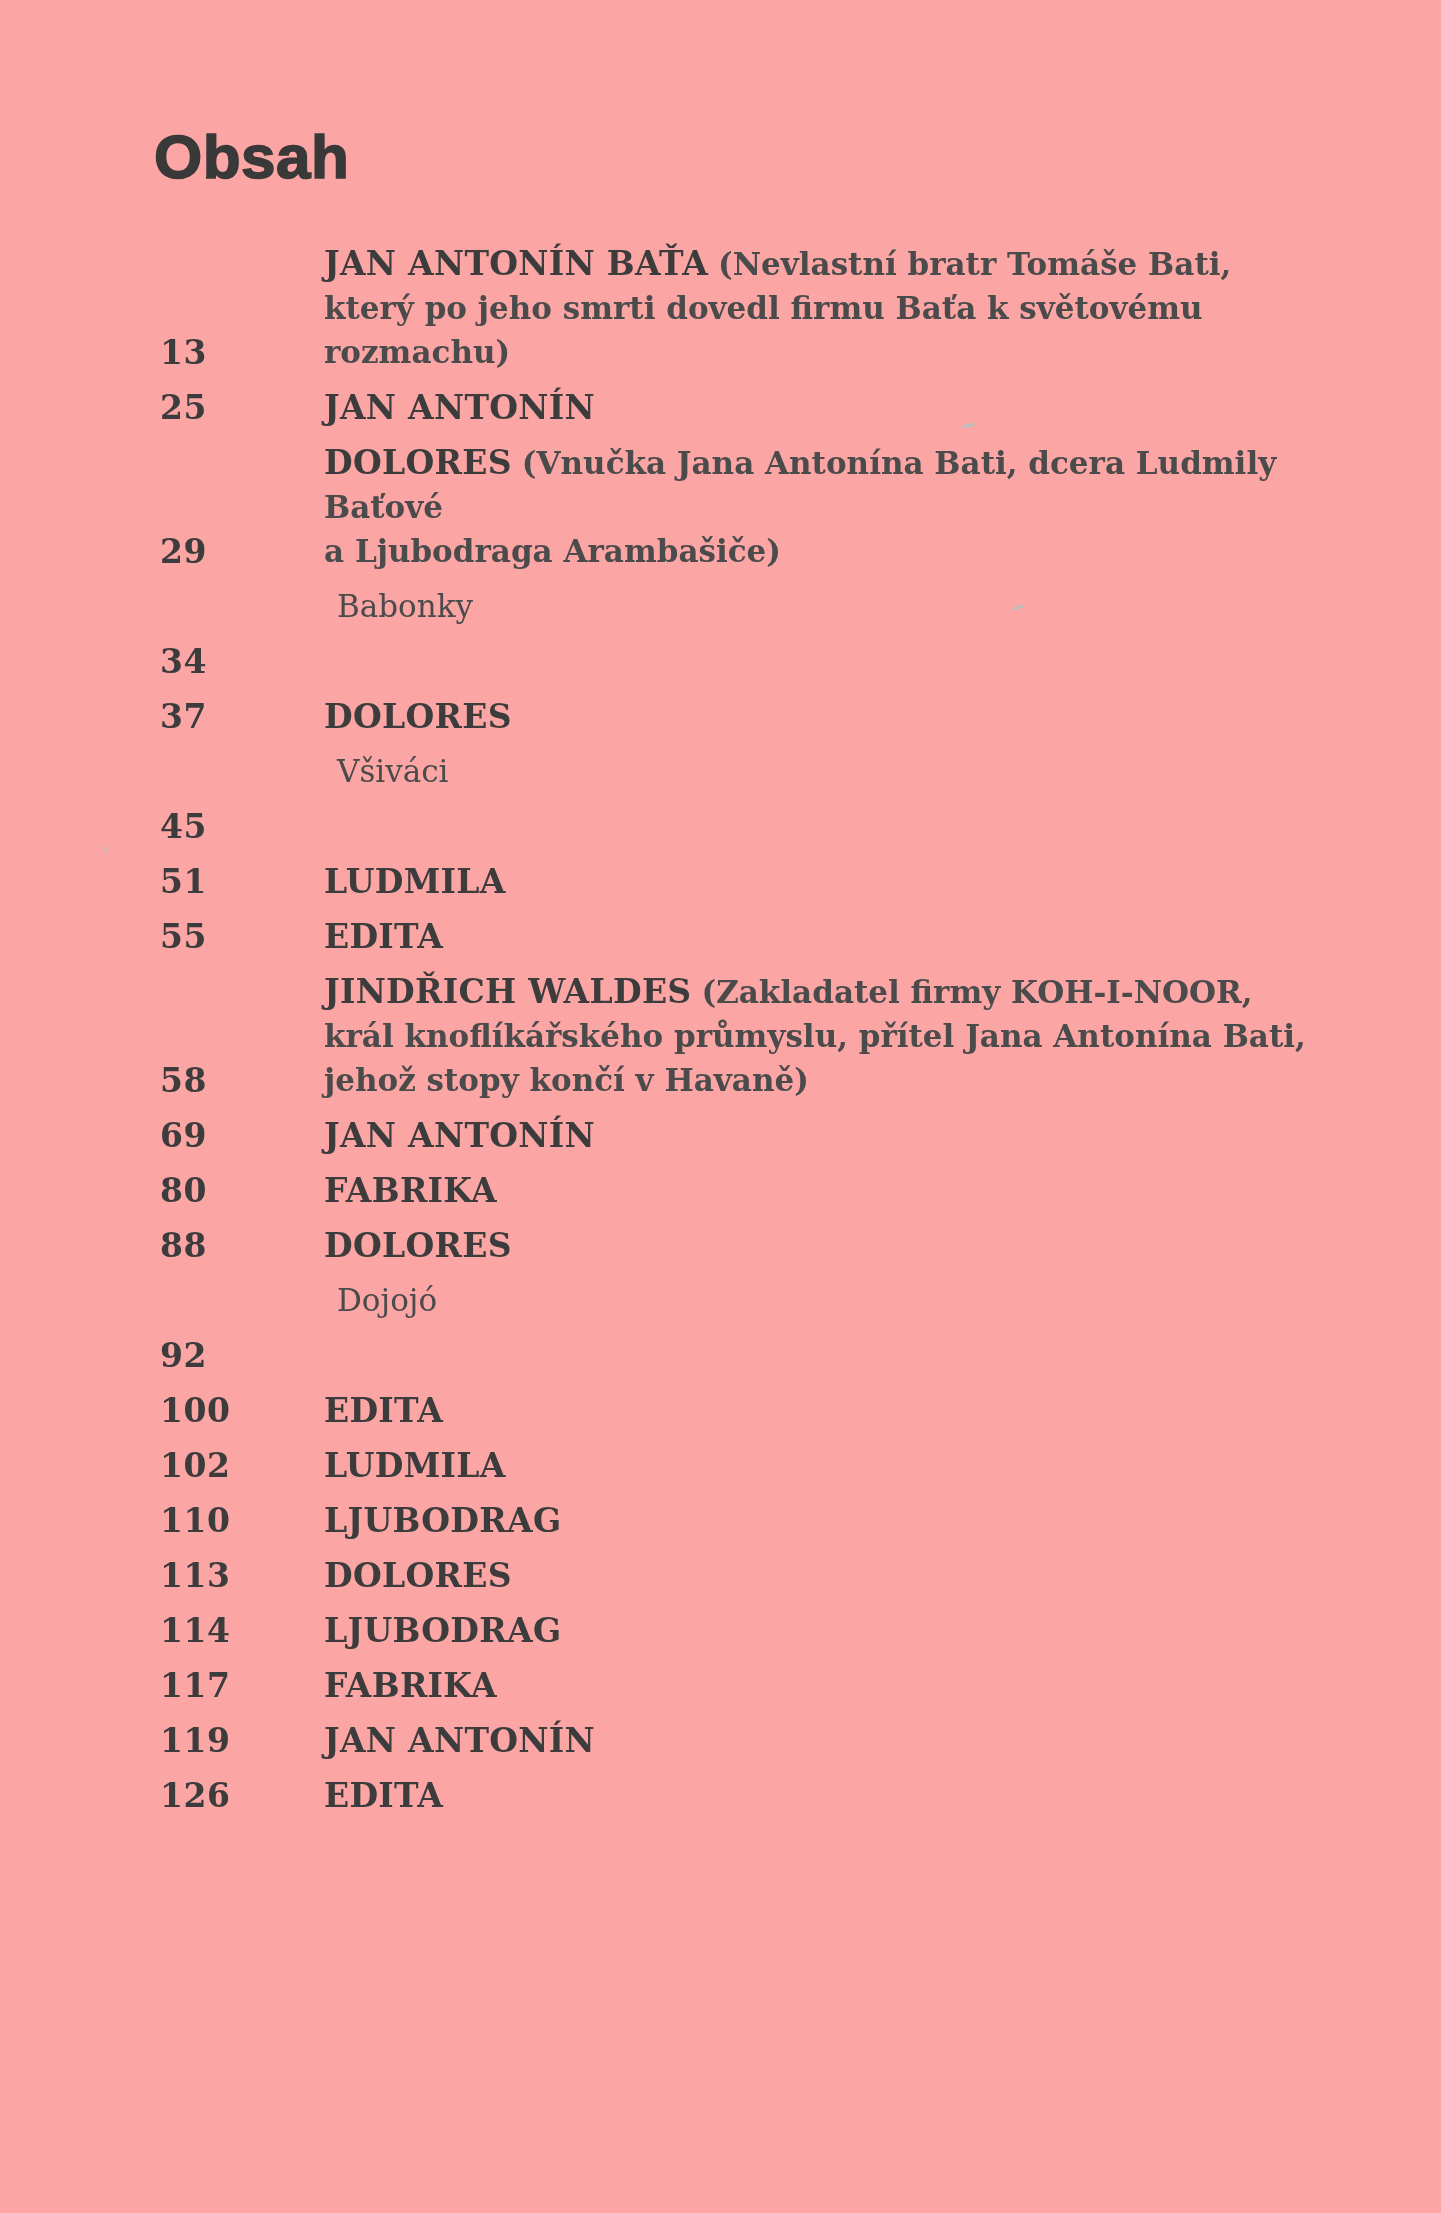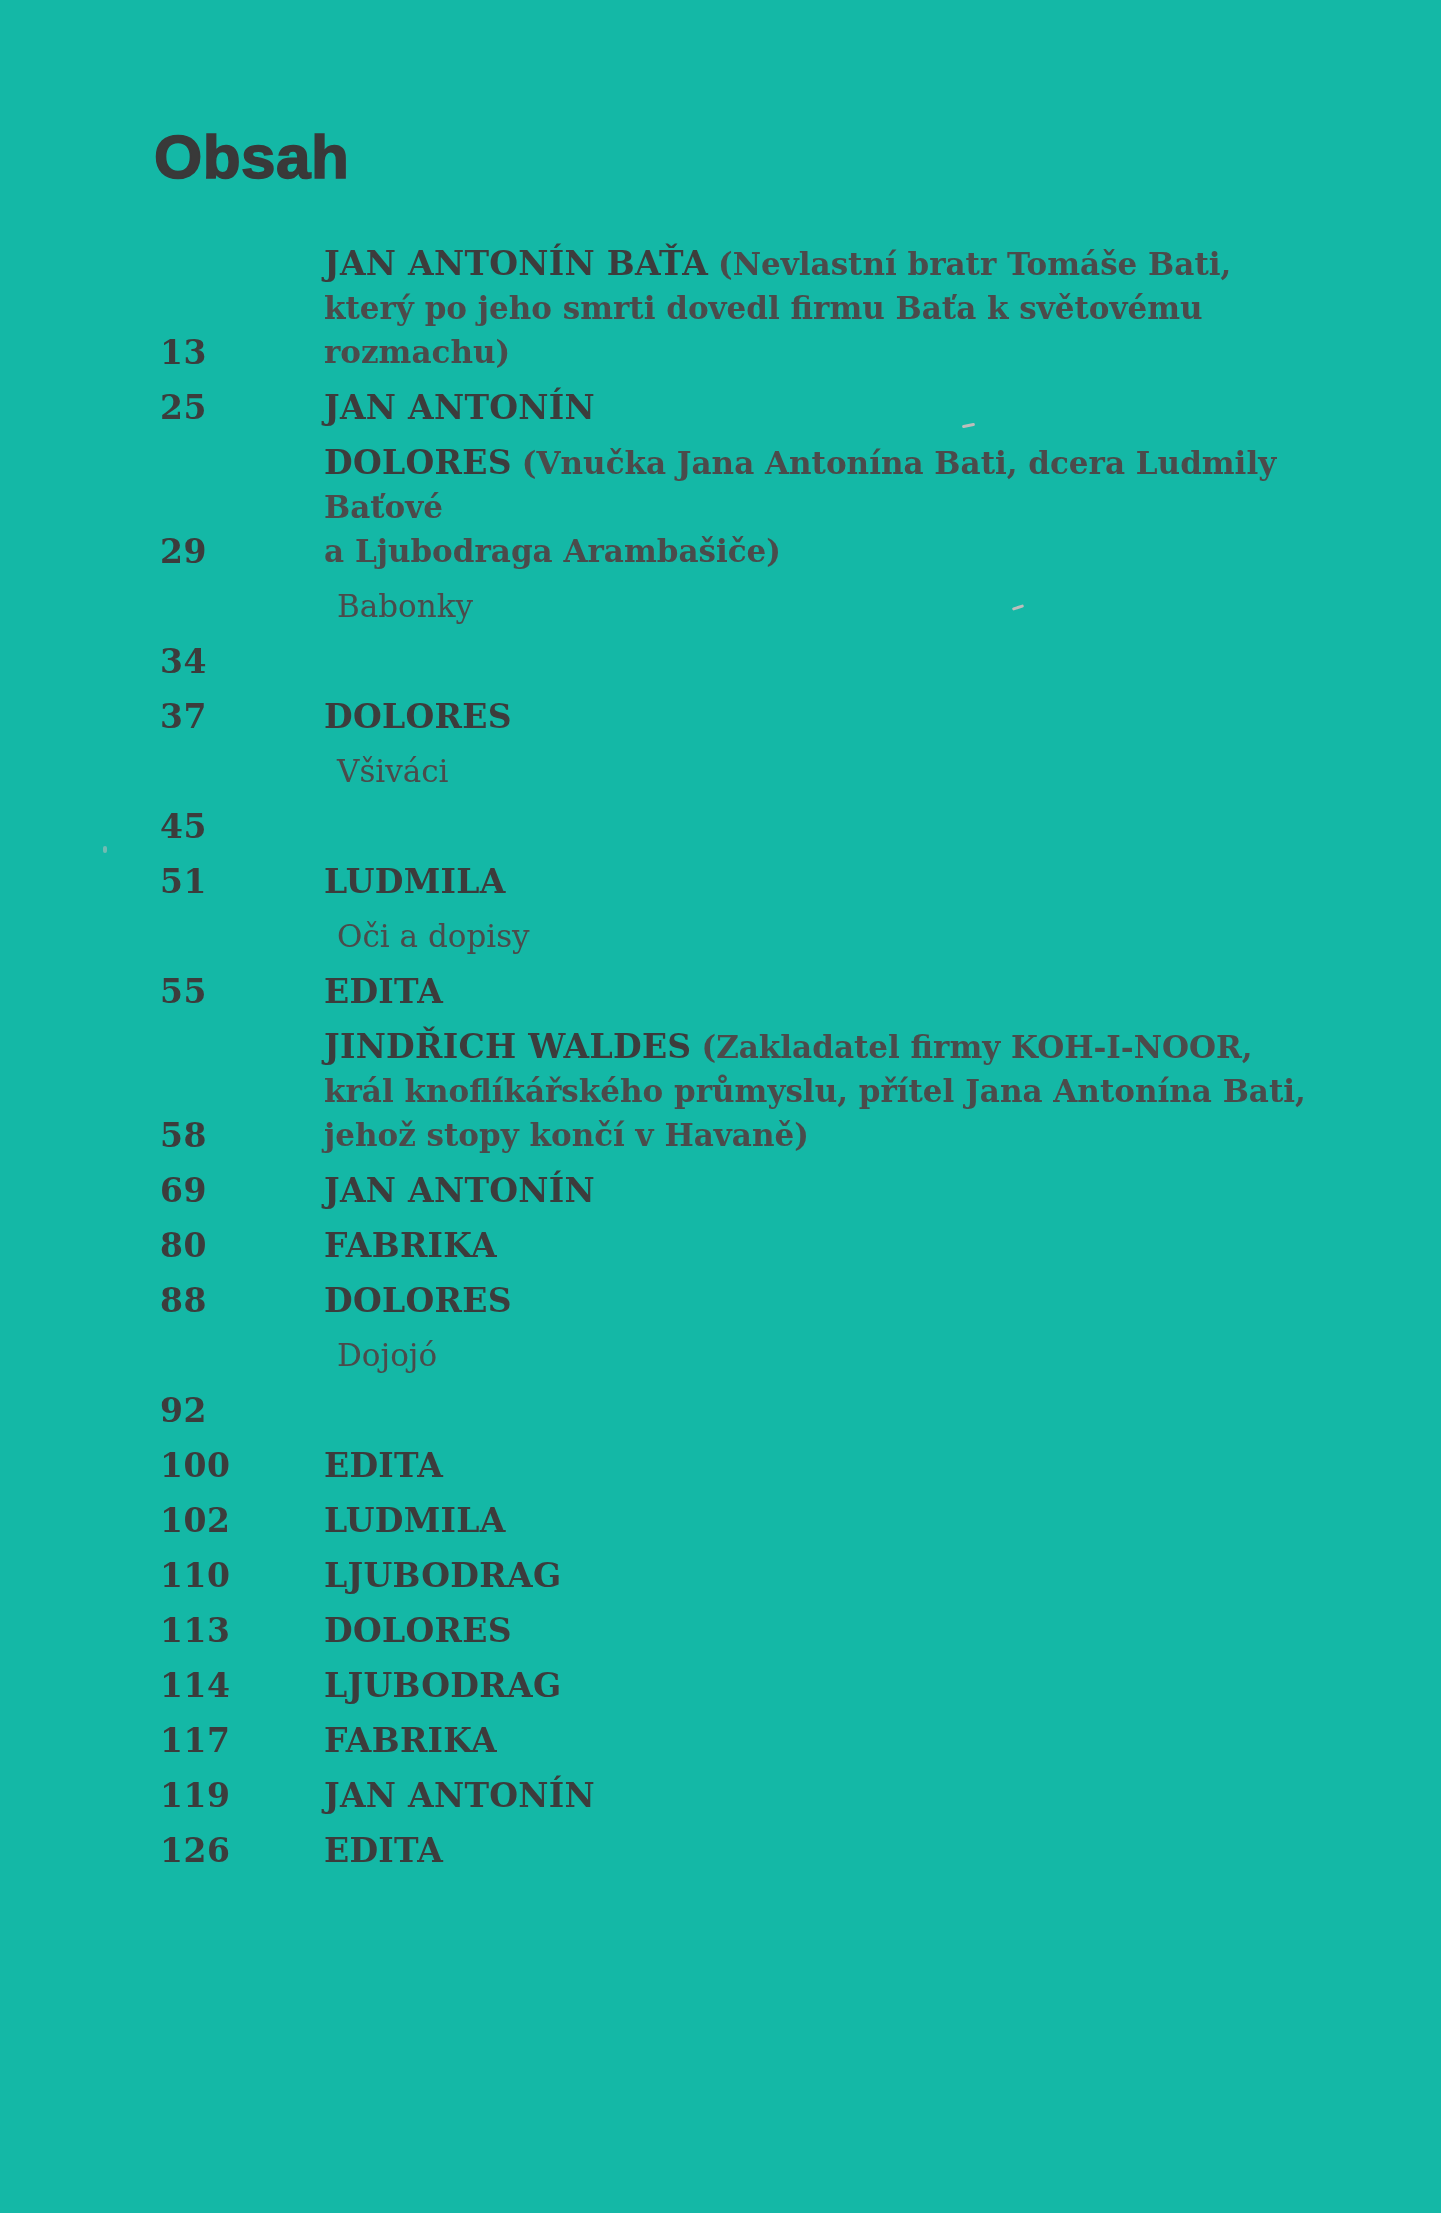--- a/index.html
+++ b/index.html
@@ -3,21 +3,21 @@
 <meta charset="utf-8">
 <style>
   html,body{margin:0;padding:0;}
   body{
     width:1441px;height:2213px;
     background:#f6f6f4;
     font-family:"DejaVu Serif", serif;
     color:#3e3e3e;
     overflow:hidden;
   }
-  .page{position:relative;width:1441px;height:2213px;background:#14b8a6;}
+  .page{position:relative;width:1441px;height:2213px;background:#fca5a5;}
 
   .page-title{
     position:absolute;top:84px;left:154px;
     font-family:"Liberation Sans", sans-serif;
     font-weight:bold;
     font-size:62px;line-height:1;
     letter-spacing:0.5px;
     color:#393939;
     -webkit-text-stroke:1.6px #393939;
   }
@@ -110,23 +110,20 @@
 
   <div class="entry">
     <div class="num">45</div>
   </div>
 
   <div class="entry">
     <div class="num">51</div>
     <div class="content"><span class="entry-title">LUDMILA</span></div>
   </div>
 
-  <div class="sub-row">
-    <span>Oči a dopisy</span>
-  </div>
 
   <div class="entry">
     <div class="num">55</div>
     <div class="content"><span class="entry-title">EDITA</span></div>
   </div>
 
   <div class="entry">
     <div class="num">58</div>
     <div class="content"><span class="entry-title">JINDŘICH WALDES</span><span class="desc">(Zakladatel firmy KOH-I-NOOR,
 král knoflíkářského průmyslu, přítel Jana Antonína Bati,

